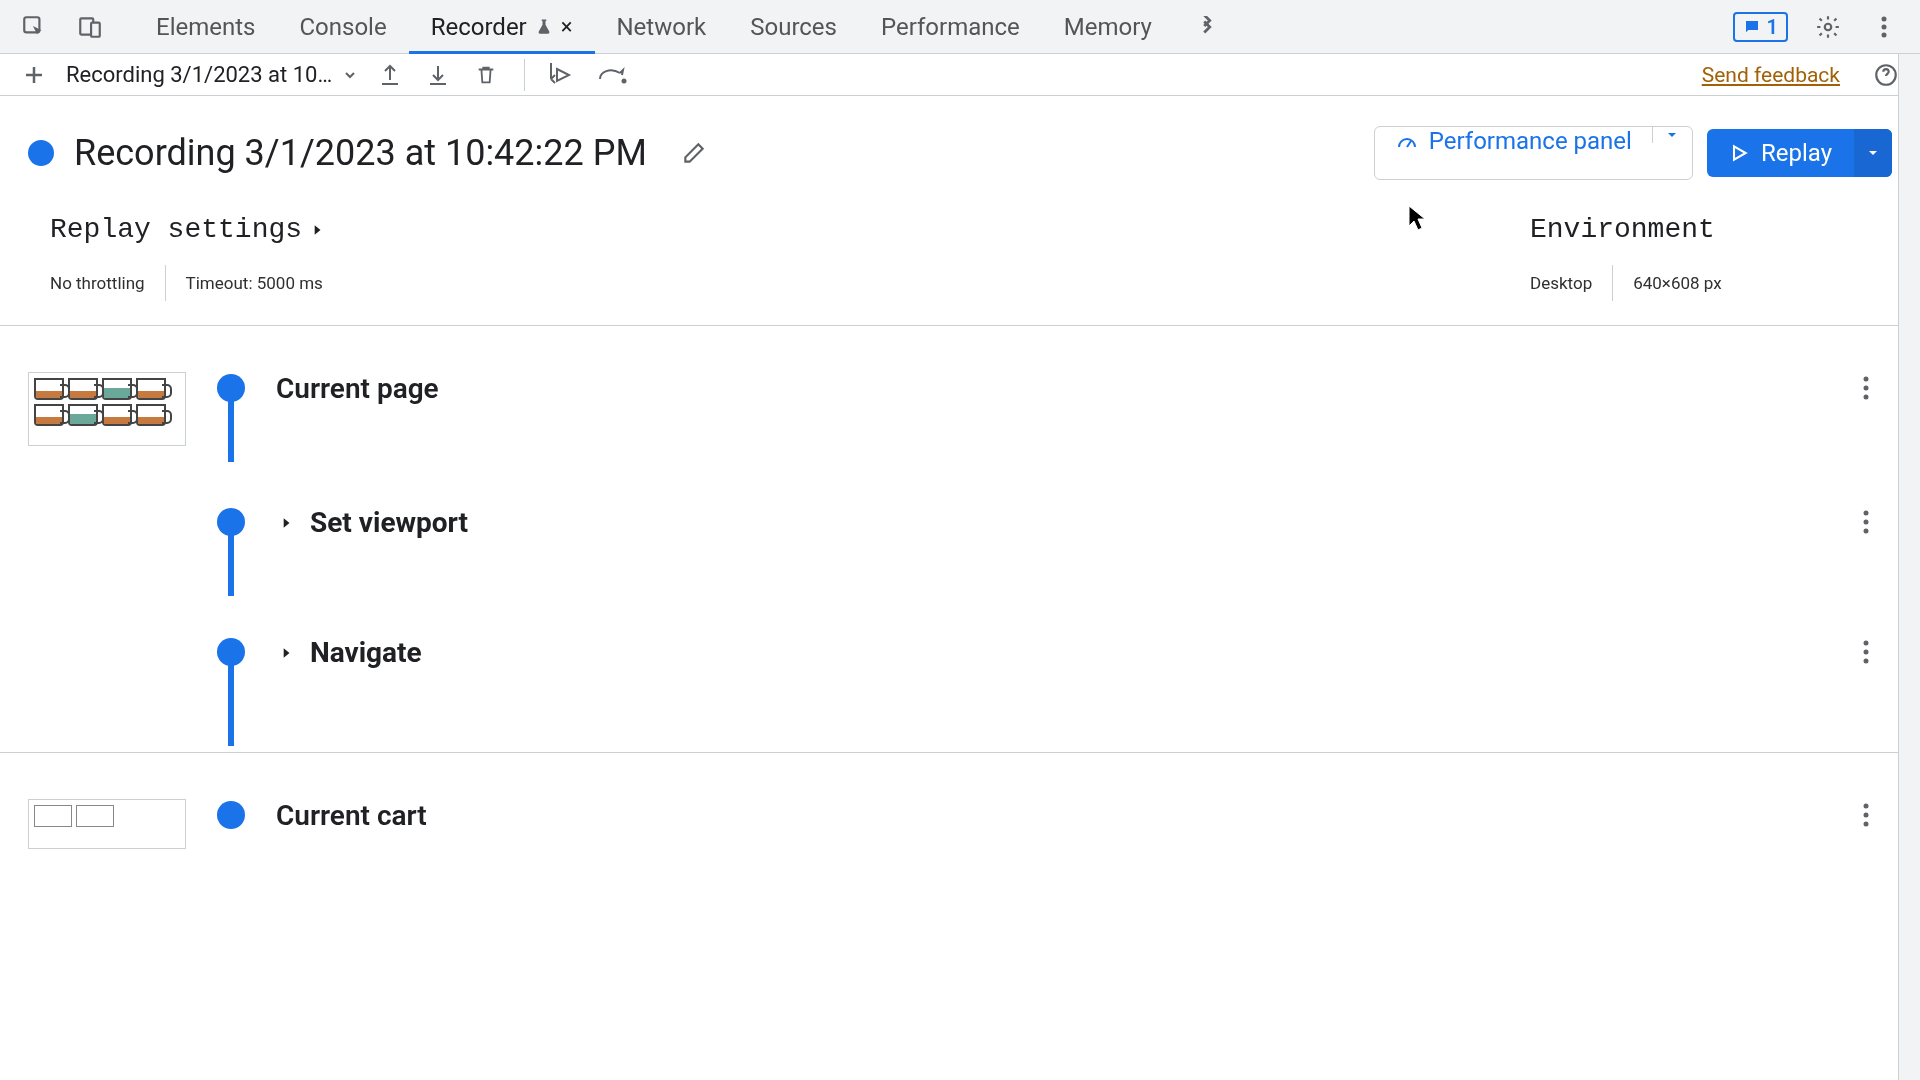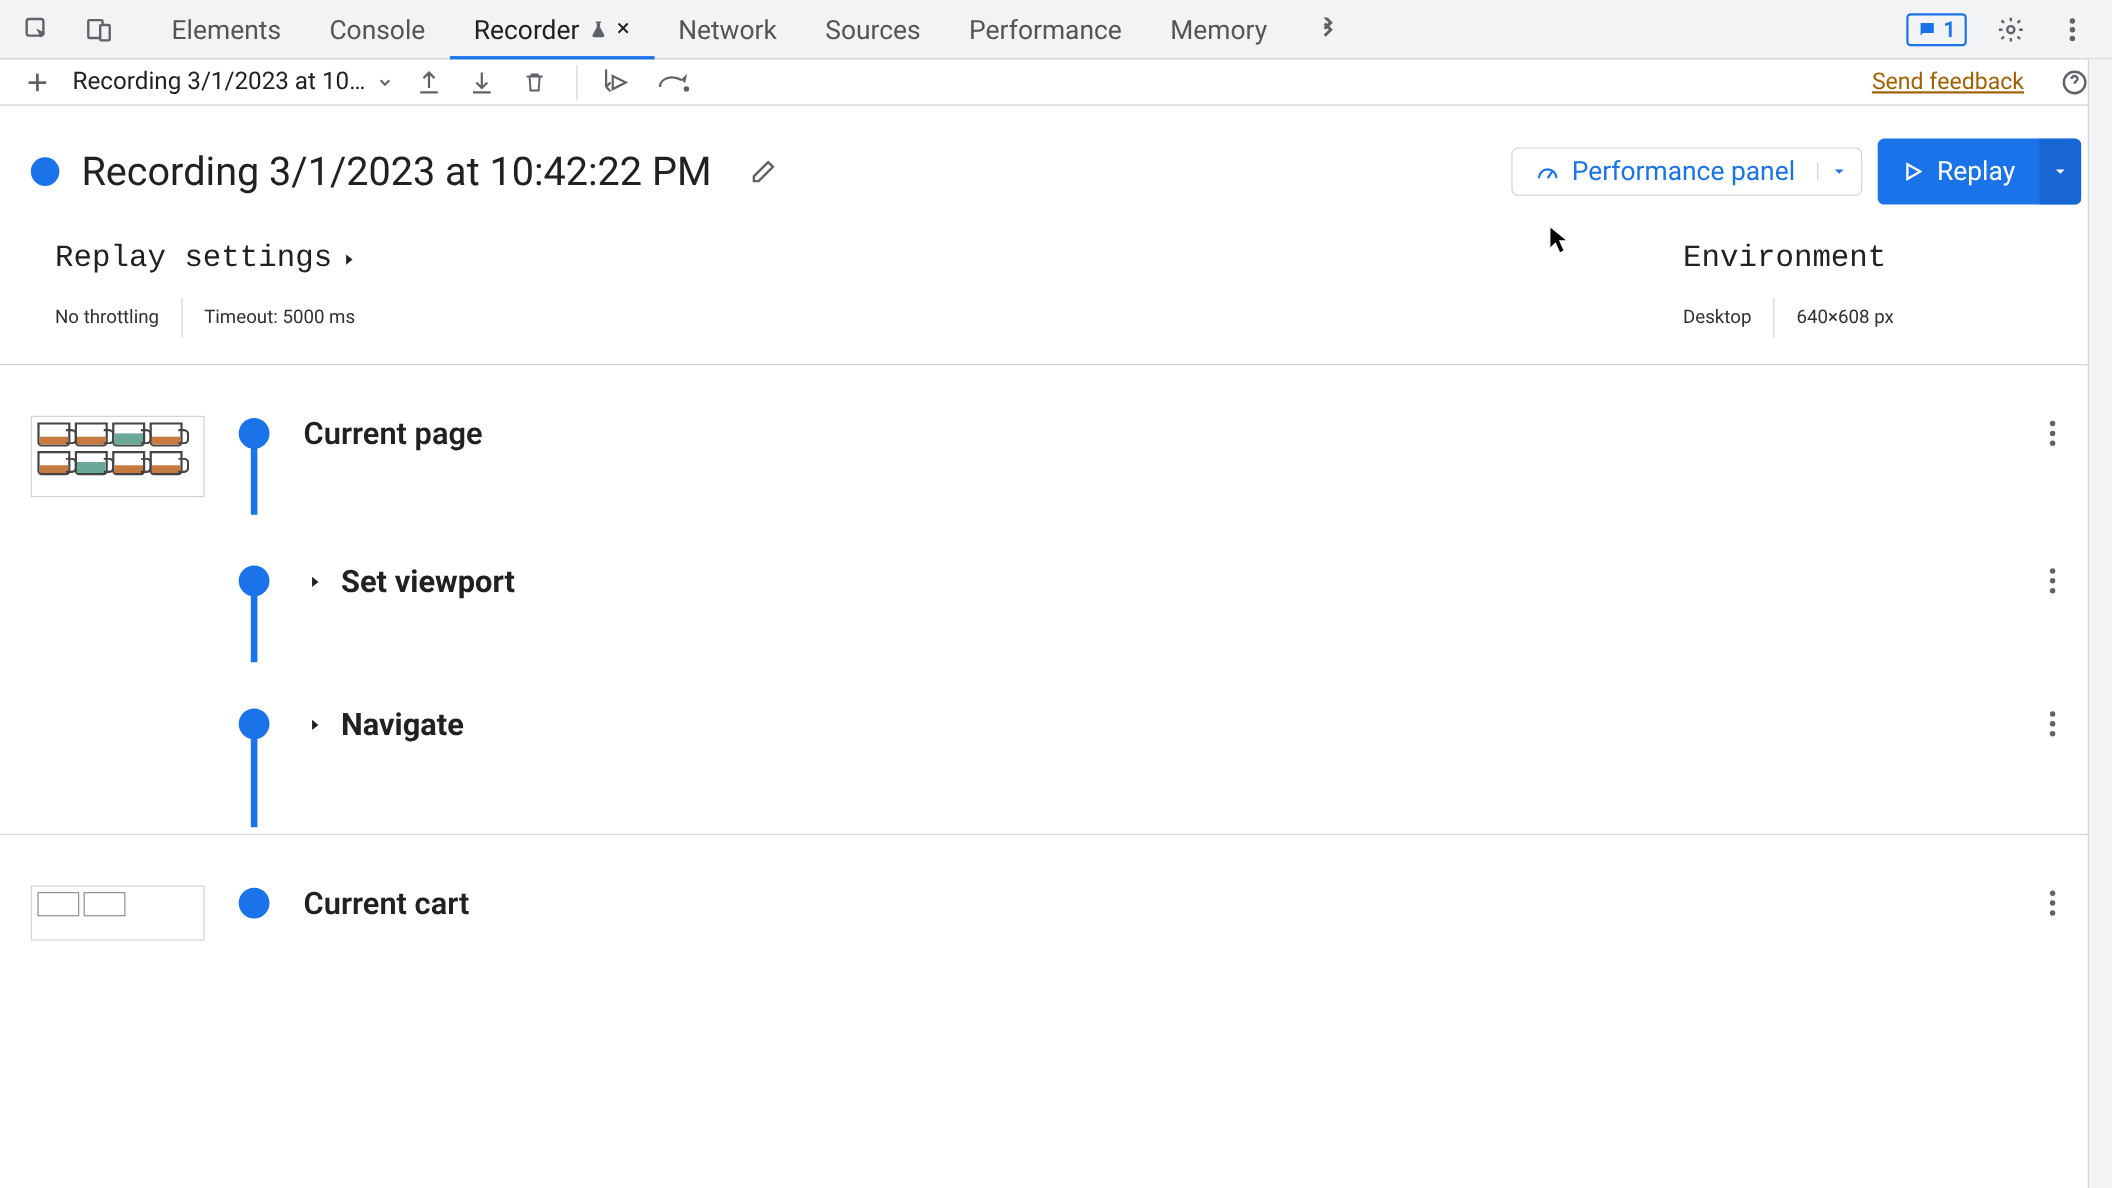--- a/index.html
+++ b/index.html
@@ -35,24 +35,24 @@
   .divider-v{width:1px;height:32px;background:var(--tab-border);margin:0 6px;}
   .toolbar-right{margin-left:auto;display:flex;align-items:center;gap:30px;}
   .link{color:#a16207;text-decoration:underline;font-size:21px;}
 
   
   .header{display:flex;align-items:center;padding:30px 28px 24px 28px;gap:20px;}
   .status-dot{width:26px;height:26px;border-radius:50%;background:var(--blue);}
   .title{font-size:36px;font-weight:400;}
   .title-edit{margin-left:14px;display:inline-flex;}
   .header-right{margin-left:auto;display:flex;align-items:center;gap:14px;}
-  .btn-outline{display:flex;align-items:center;border:1px solid var(--tab-border);border-radius:6px;overflow:hidden;height:44px;}
+  .btn-outline{display:flex;align-items:flex-start;border:1px solid var(--tab-border);border-radius:6px;overflow:hidden;height:54px;}
   .btn-outline .main{display:flex;align-items:center;gap:10px;padding:0 20px;color:var(--blue);font-size:24px;}
   .btn-outline .caret{display:flex;align-items:center;justify-content:center;width:40px;border-left:1px solid var(--tab-border);color:var(--blue);}
-  .btn-primary{display:flex;align-items:stretch;background:var(--blue);border-radius:6px;overflow:hidden;height:60px;}
+  .btn-primary{display:flex;align-items:stretch;background:var(--blue);border-radius:6px;overflow:hidden;height:48px;}
   .btn-primary .main{display:flex;align-items:center;gap:12px;padding:0 22px;color:#fff;font-size:24px;}
   .btn-primary .caret{display:flex;align-items:center;justify-content:center;width:38px;background:var(--blue-dark);color:#fff;}
 
   
   .settings{display:flex;padding:0 50px 0 50px;border-bottom:1px solid var(--tab-border);}
   .settings-left{flex:1;}
   .settings-right{text-align:left;min-width:340px;}
   .settings h3{font-weight:400;font-size:28px;margin:10px 0 20px;display:flex;align-items:center;gap:8px;font-family:Liberation Mono, monospace;}
   .settings-row{display:flex;align-items:center;gap:20px;font-size:17px;padding-bottom:24px;color:#303030;}
   .settings-row .sep{width:1px;height:36px;background:var(--tab-border);}

